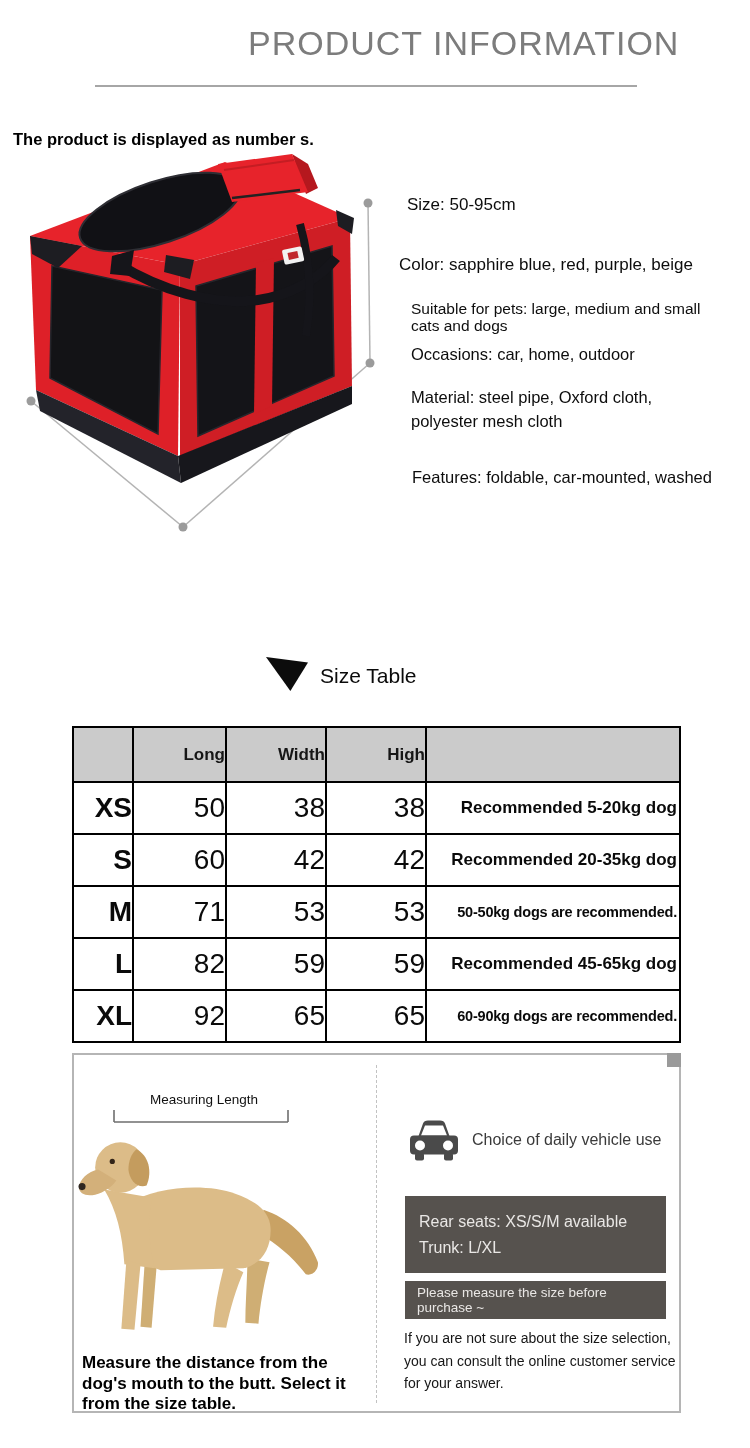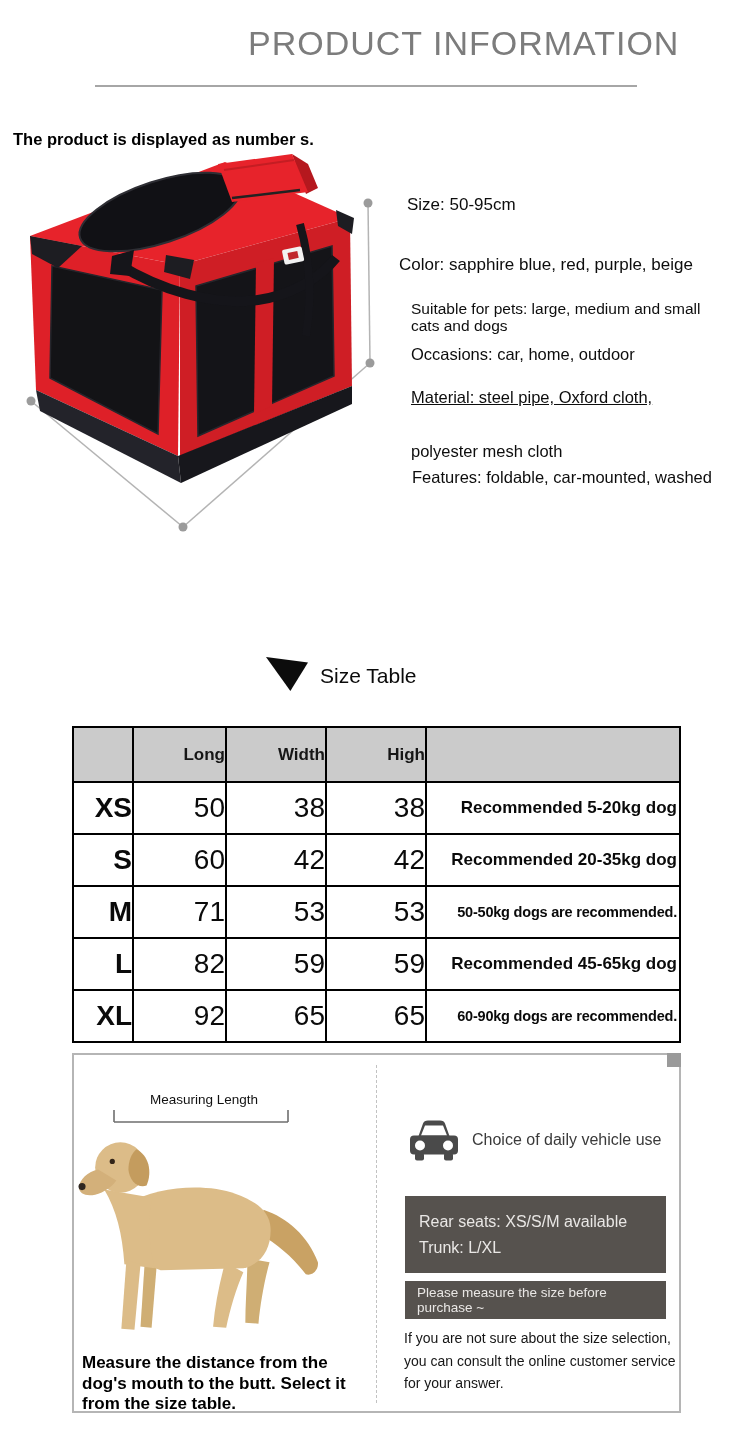--- a/index.html
+++ b/index.html
@@ -15,22 +15,22 @@
 
   
   .product-img { position:absolute; left:0px; top:148px; width:395px; height:385px; }
 
   
   .spec { position:absolute; color:#0d0d0d; }
   .spec-size      { left:407px; top:195px; font-size:17px; }
   .spec-color     { left:399px; top:255px; font-size:17px; }
   .spec-pets      { left:411px; top:301px; font-size:15.5px; width:300px; line-height:1.08; }
   .spec-occasions { left:411px; top:345px; font-size:16.5px; }
-  .spec-material1 { left:411px; top:388px; font-size:16.5px;text-decoration:underline; }
-  .spec-material2 { left:411px; top:442px; font-size:16.5px; }
+  .spec-material1 { left:411px; top:388px; font-size:16.5px; }
+  .spec-material2 { left:411px; top:412px; font-size:16.5px; }
   .spec-features  { left:412px; top:468px; font-size:16.5px; }
 
   
   .size-table-head { position:absolute; left:266px; top:657px; display:flex; align-items:flex-start; }
   .tri-icon { width:42px; height:34px; background:#0c0c0c;
               clip-path:polygon(0 0, 100% 16%, 58% 100%); }
   .size-table-label { margin-left:12px; padding-top:7px; font-size:21px; color:#0a0a0a; }
 
   
   table.size-table { position:absolute; left:72px; top:726px; width:609px;

